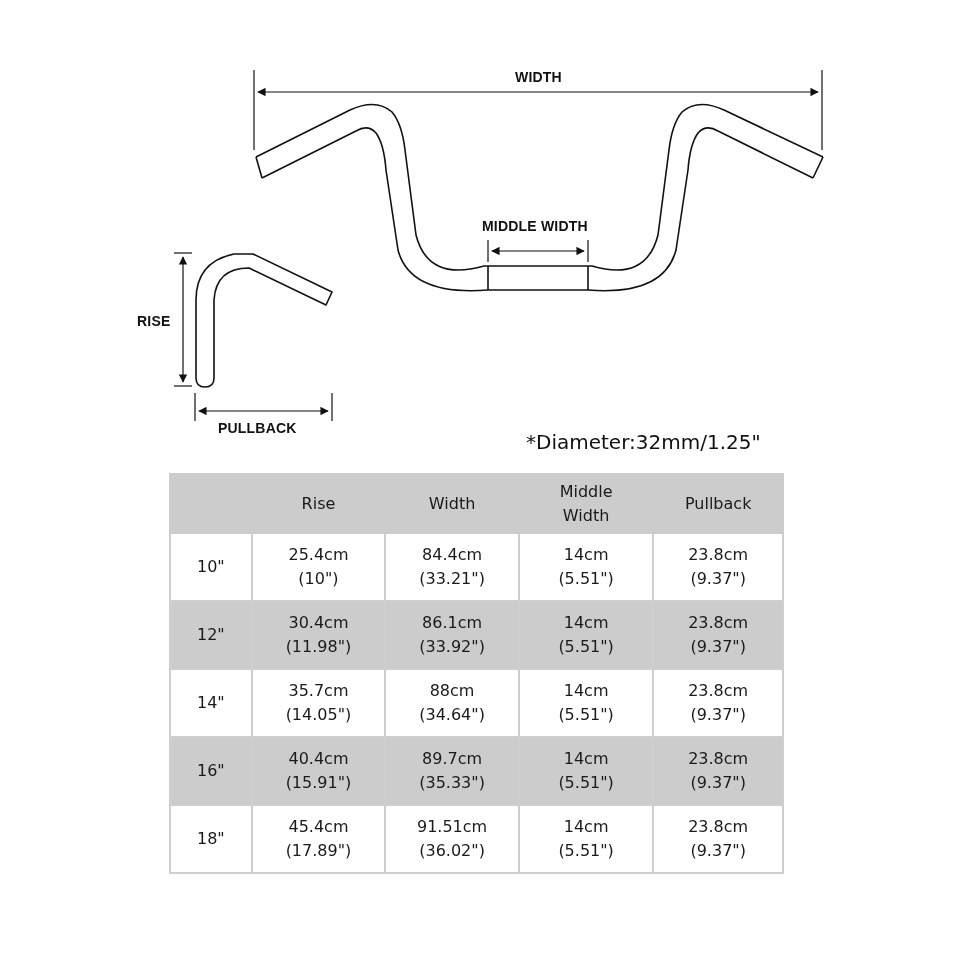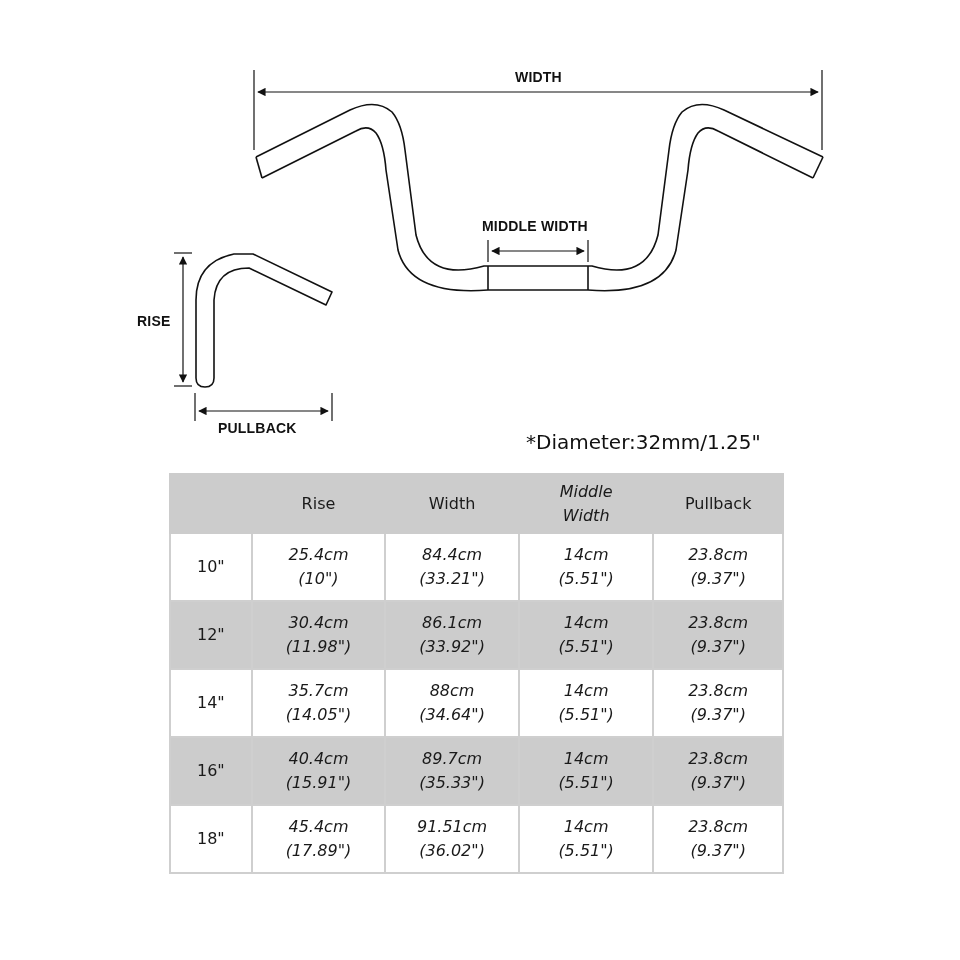--- a/index.html
+++ b/index.html
@@ -7,21 +7,21 @@
     .diagram { position: absolute; left: 0; top: 0; width: 960px; height: 470px; }
     .lbl { position: absolute; font-family: "Liberation Sans", sans-serif; font-weight: bold; font-size: 14px; color: #111; letter-spacing: 0.2px; white-space: nowrap; }
     .diameter { position: absolute; left: 526px; top: 430px; font-size: 20px; color: #111; white-space: nowrap; }
     table.spec { position: absolute; left: 169px; top: 473px; width: 615px; border-collapse: collapse; font-family: "DejaVu Sans", sans-serif; font-size: 16px; color: #1a1a1a; }
     table.spec th, table.spec td { border: 2px solid #cfcfcf; text-align: center; vertical-align: middle; padding: 0; line-height: 24px; }
     table.spec thead th { background: #cccccc; height: 57px; font-weight: normal; border-color: #cccccc; }
     table.spec tbody td { height: 66px; }
     table.spec tbody tr.shade td { background: #cccccc; }
     table.spec th.c0, table.spec td.c0 { width: 80px; }
     table.spec th.c1 { width: 132px; } table.spec th.c2 { width: 132px; } table.spec th.c3 { width: 133px; } table.spec th.c4 { width: 128px; }
-    .line { display: block; font-style: italic; }
+    .line { display: block; }
   </style>
 </head>
 <body>
 
 <svg class="diagram" width="960" height="470" viewBox="0 0 960 470" xmlns="http://www.w3.org/2000/svg">
   <defs>
     <marker id="ah" viewBox="0 0 10 10" refX="9" refY="5" markerWidth="7" markerHeight="7" orient="auto-start-reverse">
       <path d="M0,0 L10,5 L0,10 z" fill="#111"></path>
     </marker>
   </defs>

